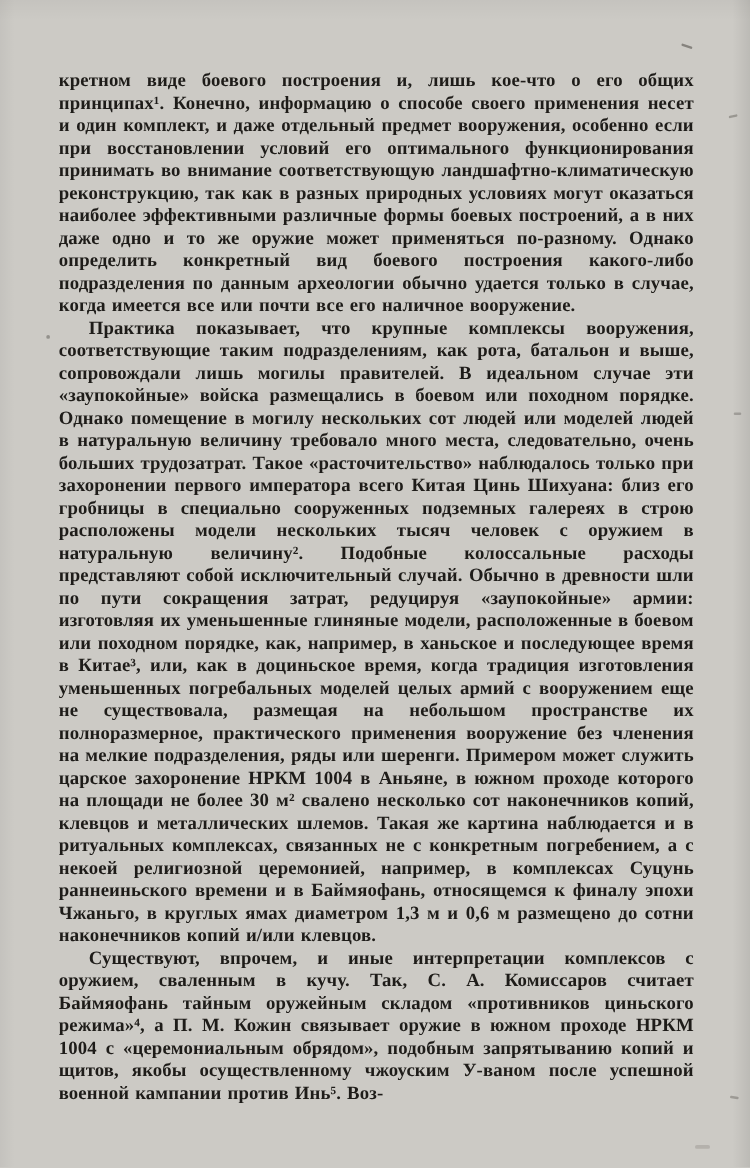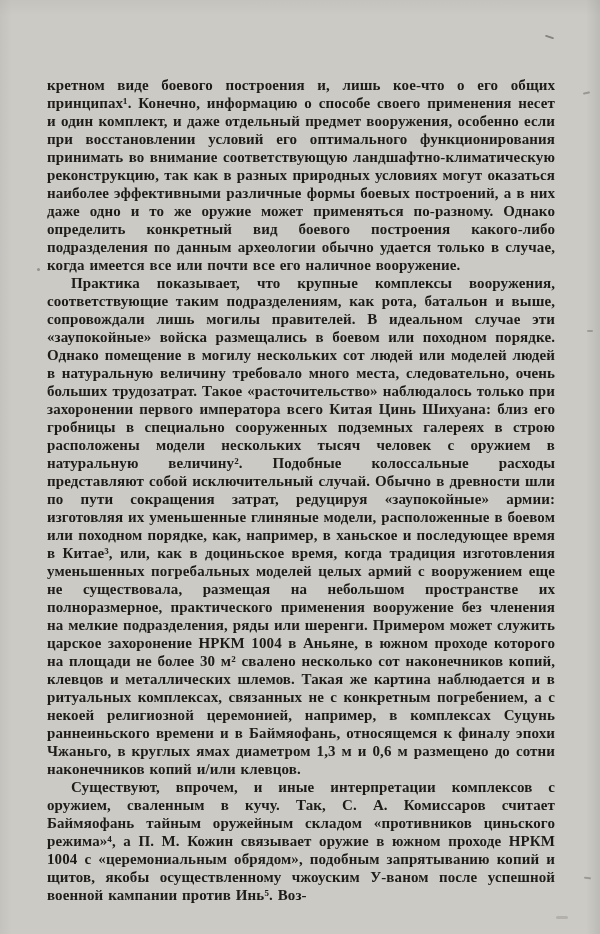--- a/index.html
+++ b/index.html
@@ -15,21 +15,21 @@
     background:var(--page-bg);
   }
   .page{
     position:relative;
     width:600px;height:934px;
     background:
       linear-gradient(to left, rgba(0,0,0,0.08), rgba(0,0,0,0) 14px),
       linear-gradient(to right, rgba(0,0,0,0.04), rgba(0,0,0,0) 12px),
       linear-gradient(to bottom, rgba(0,0,0,0.035), rgba(0,0,0,0) 16px),
       var(--page-bg);
-    padding:76px 45px 0 47px;
+    padding:56px 45px 0 47px;
   }
   .text-block{
     color:var(--ink);
     font-size:15px;
     line-height:18px;
     font-weight:bold;
     text-align:justify;
     letter-spacing:0.1px;
     word-spacing:1px;
   }

